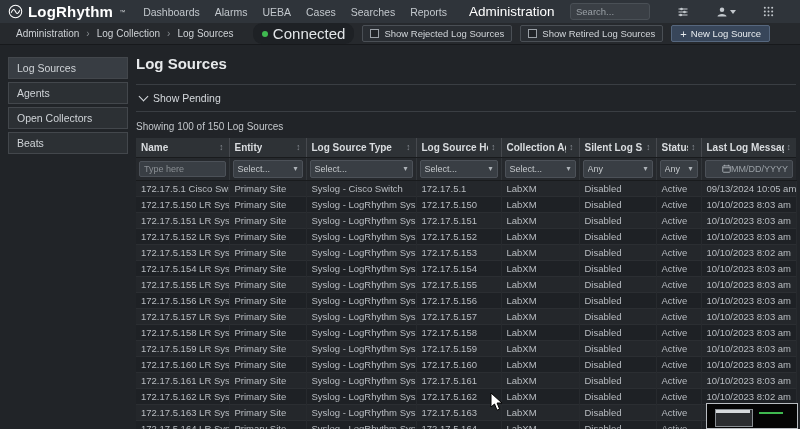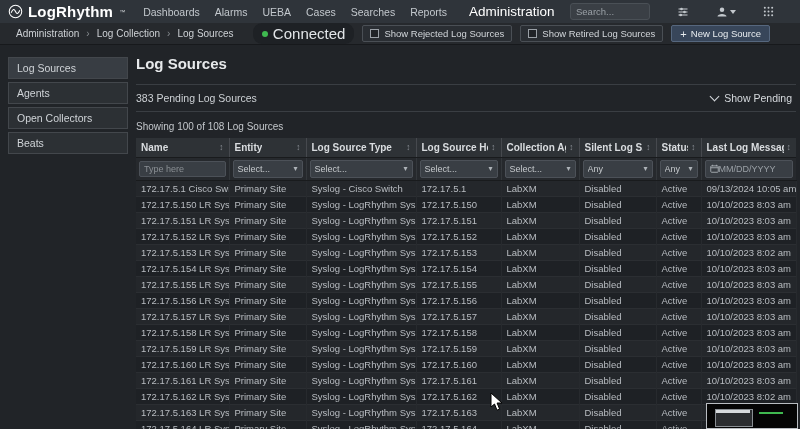--- a/index.html
+++ b/index.html
@@ -70,21 +70,21 @@
   .th-label{font-weight:bold;color:#dadde0;font-size:10px;white-space:nowrap;overflow:hidden}
   .sorter{color:#858a90;font-size:9px;margin-left:3px}
   .filter-row td{background:#26292d;border-right:1px solid #33373b;border-bottom:1px solid #191b1d;
                  padding:2px 3px;height:21px;box-sizing:border-box}
   .filter-row td:last-child{border-right:none}
   .f-input{width:100%;height:16px;background:#393e44;border:1px solid #4c5158;border-radius:2px;
            color:#cfd3d6;font-size:9px;padding:0 4px;box-sizing:border-box;font-family:inherit;outline:none}
   .f-input::placeholder{color:#8a8f94}
   .f-select,.f-date{display:flex;align-items:center;justify-content:space-between;height:16px;
            background:#393e44;border:1px solid #4c5158;border-radius:2px;padding:0 4px;cursor:pointer}
-  .f-date{justify-content:flex-start;}
+  .f-date{justify-content:flex-end;}
   .f-val{color:#c6cacd;font-size:9px;white-space:nowrap;overflow:hidden}
   .muted{color:#9aa0a6}
   .f-caret{color:#aeb3b8;font-size:8px}
   .cal{display:inline-flex;align-items:center}
   tbody td{padding:0 5px;line-height:15px;height:15px;color:#b9bdc2;white-space:nowrap;overflow:hidden;
            border-right:1px solid rgba(255,255,255,0.03)}
   tbody tr{border-bottom:1px solid #2b2e32;cursor:pointer}
   tbody tr:nth-child(odd){background:#24272b}
   tbody tr:nth-child(even){background:#1e2125}
 
@@ -192,28 +192,27 @@
       <div class="side-item active">Log Sources</div>
       <div class="side-item">Agents</div>
       <div class="side-item">Open Collectors</div>
       <div class="side-item">Beats</div>
     </aside>
 
     <main class="main">
       <h1 class="page-title">Log Sources</h1>
 
       <div class="pending-bar">
-        <span>383 Pending Log Sources</span>
         <button class="show-pending">
           <span class="chev"></span>
           <span>Show Pending</span>
         </button>
       </div>
 
-      <div class="showing">Showing 100 of 108 Log Sources</div>
+      <div class="showing">Showing 100 of 150 Log Sources</div>
 
       <table class="ls-table">
         <colgroup>
           <col style="width:93px">
             <col style="width:77px">
             <col style="width:110px">
             <col style="width:85px">
           <col style="width:78px">
             <col style="width:77px">
             <col style="width:45px">

